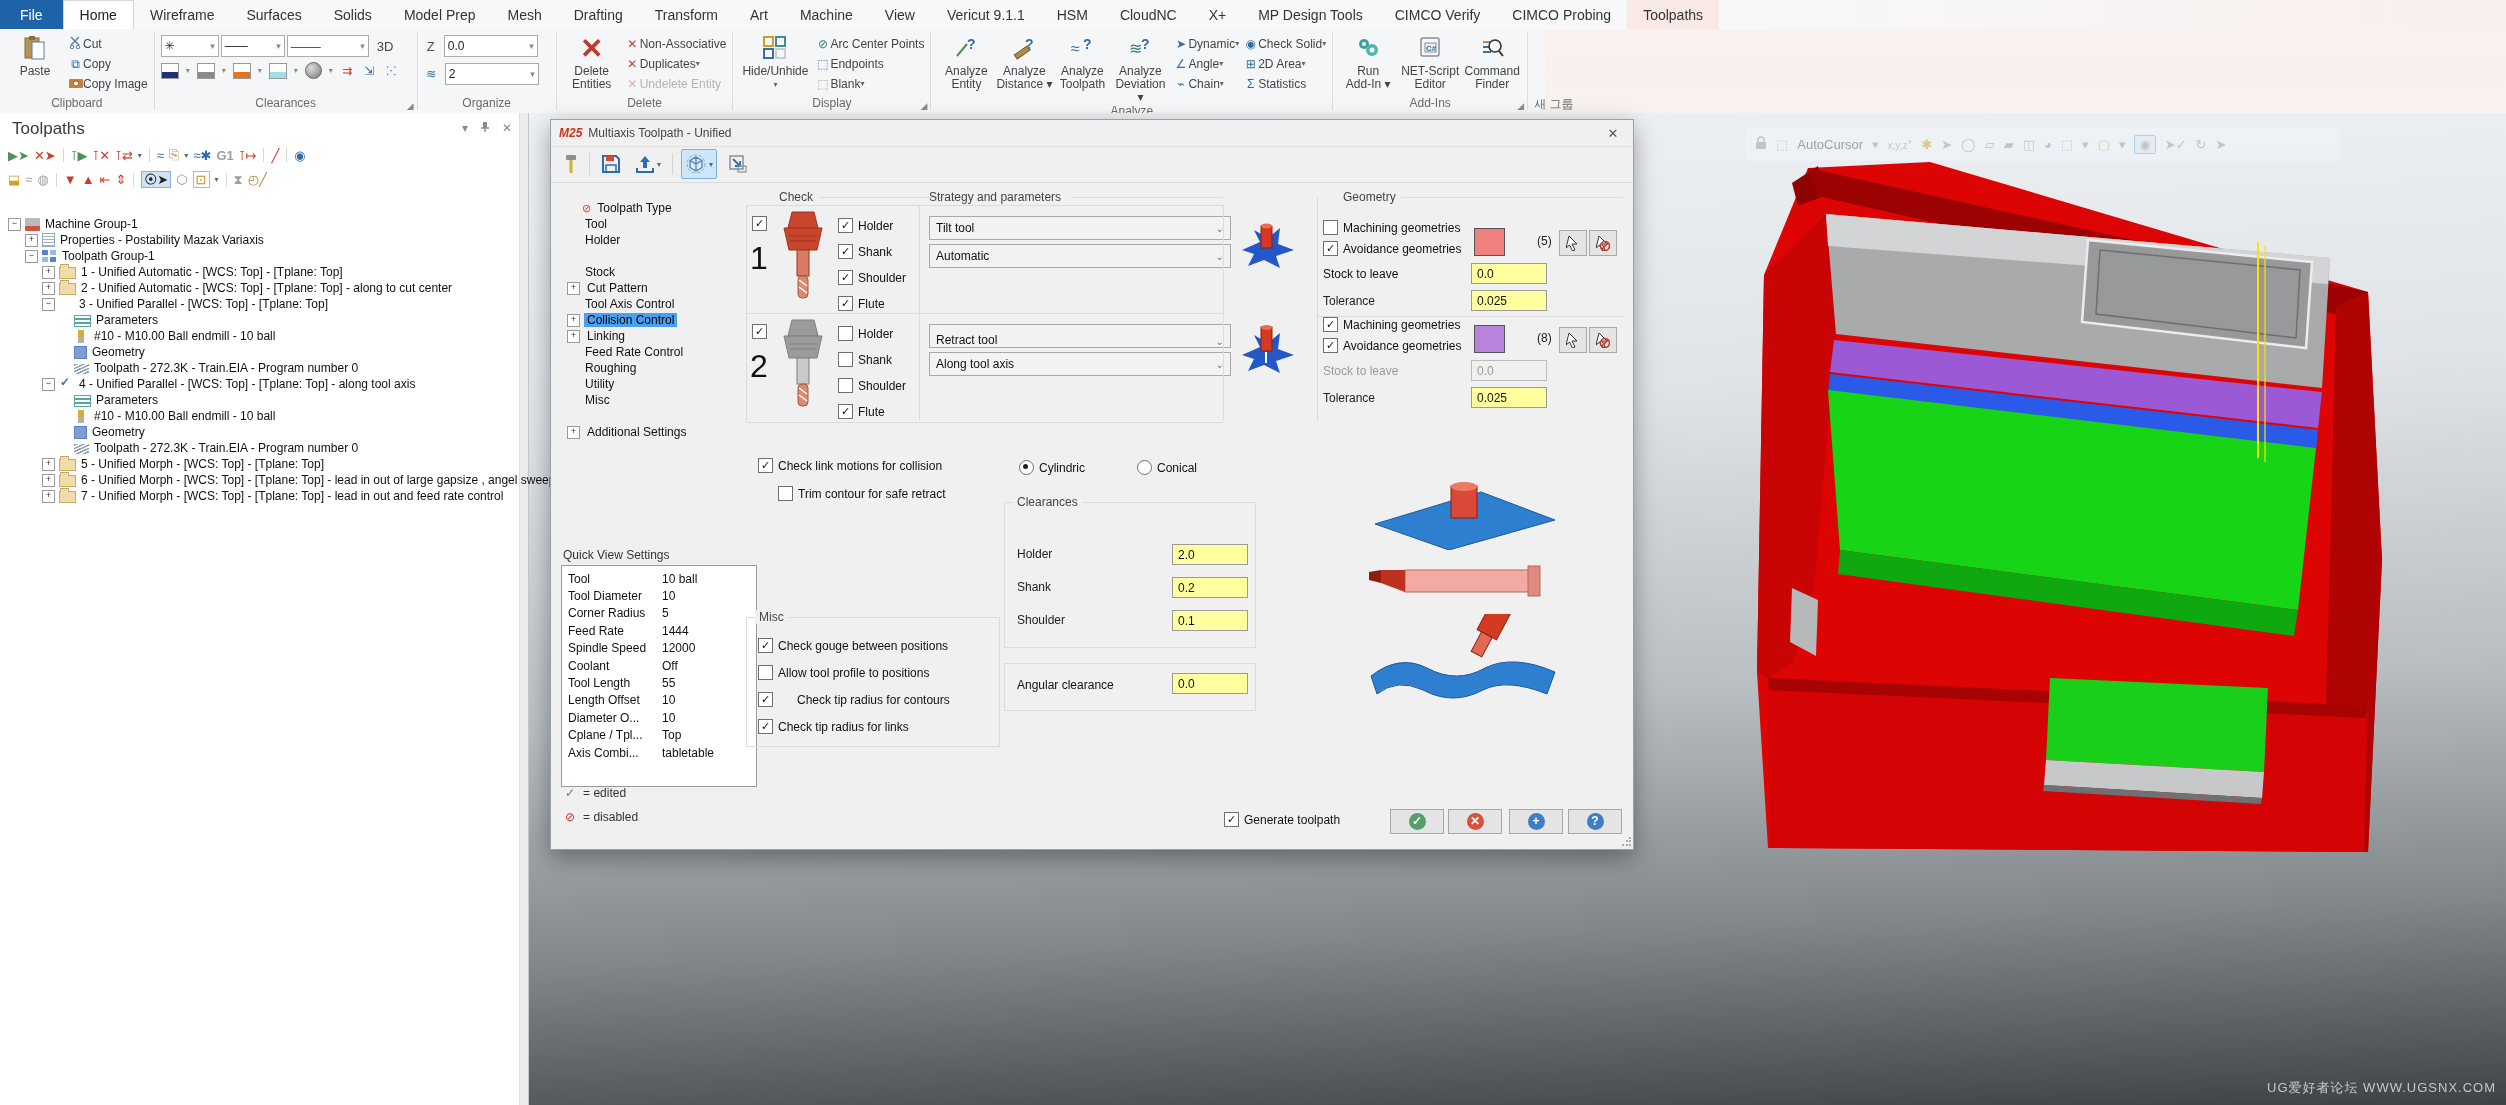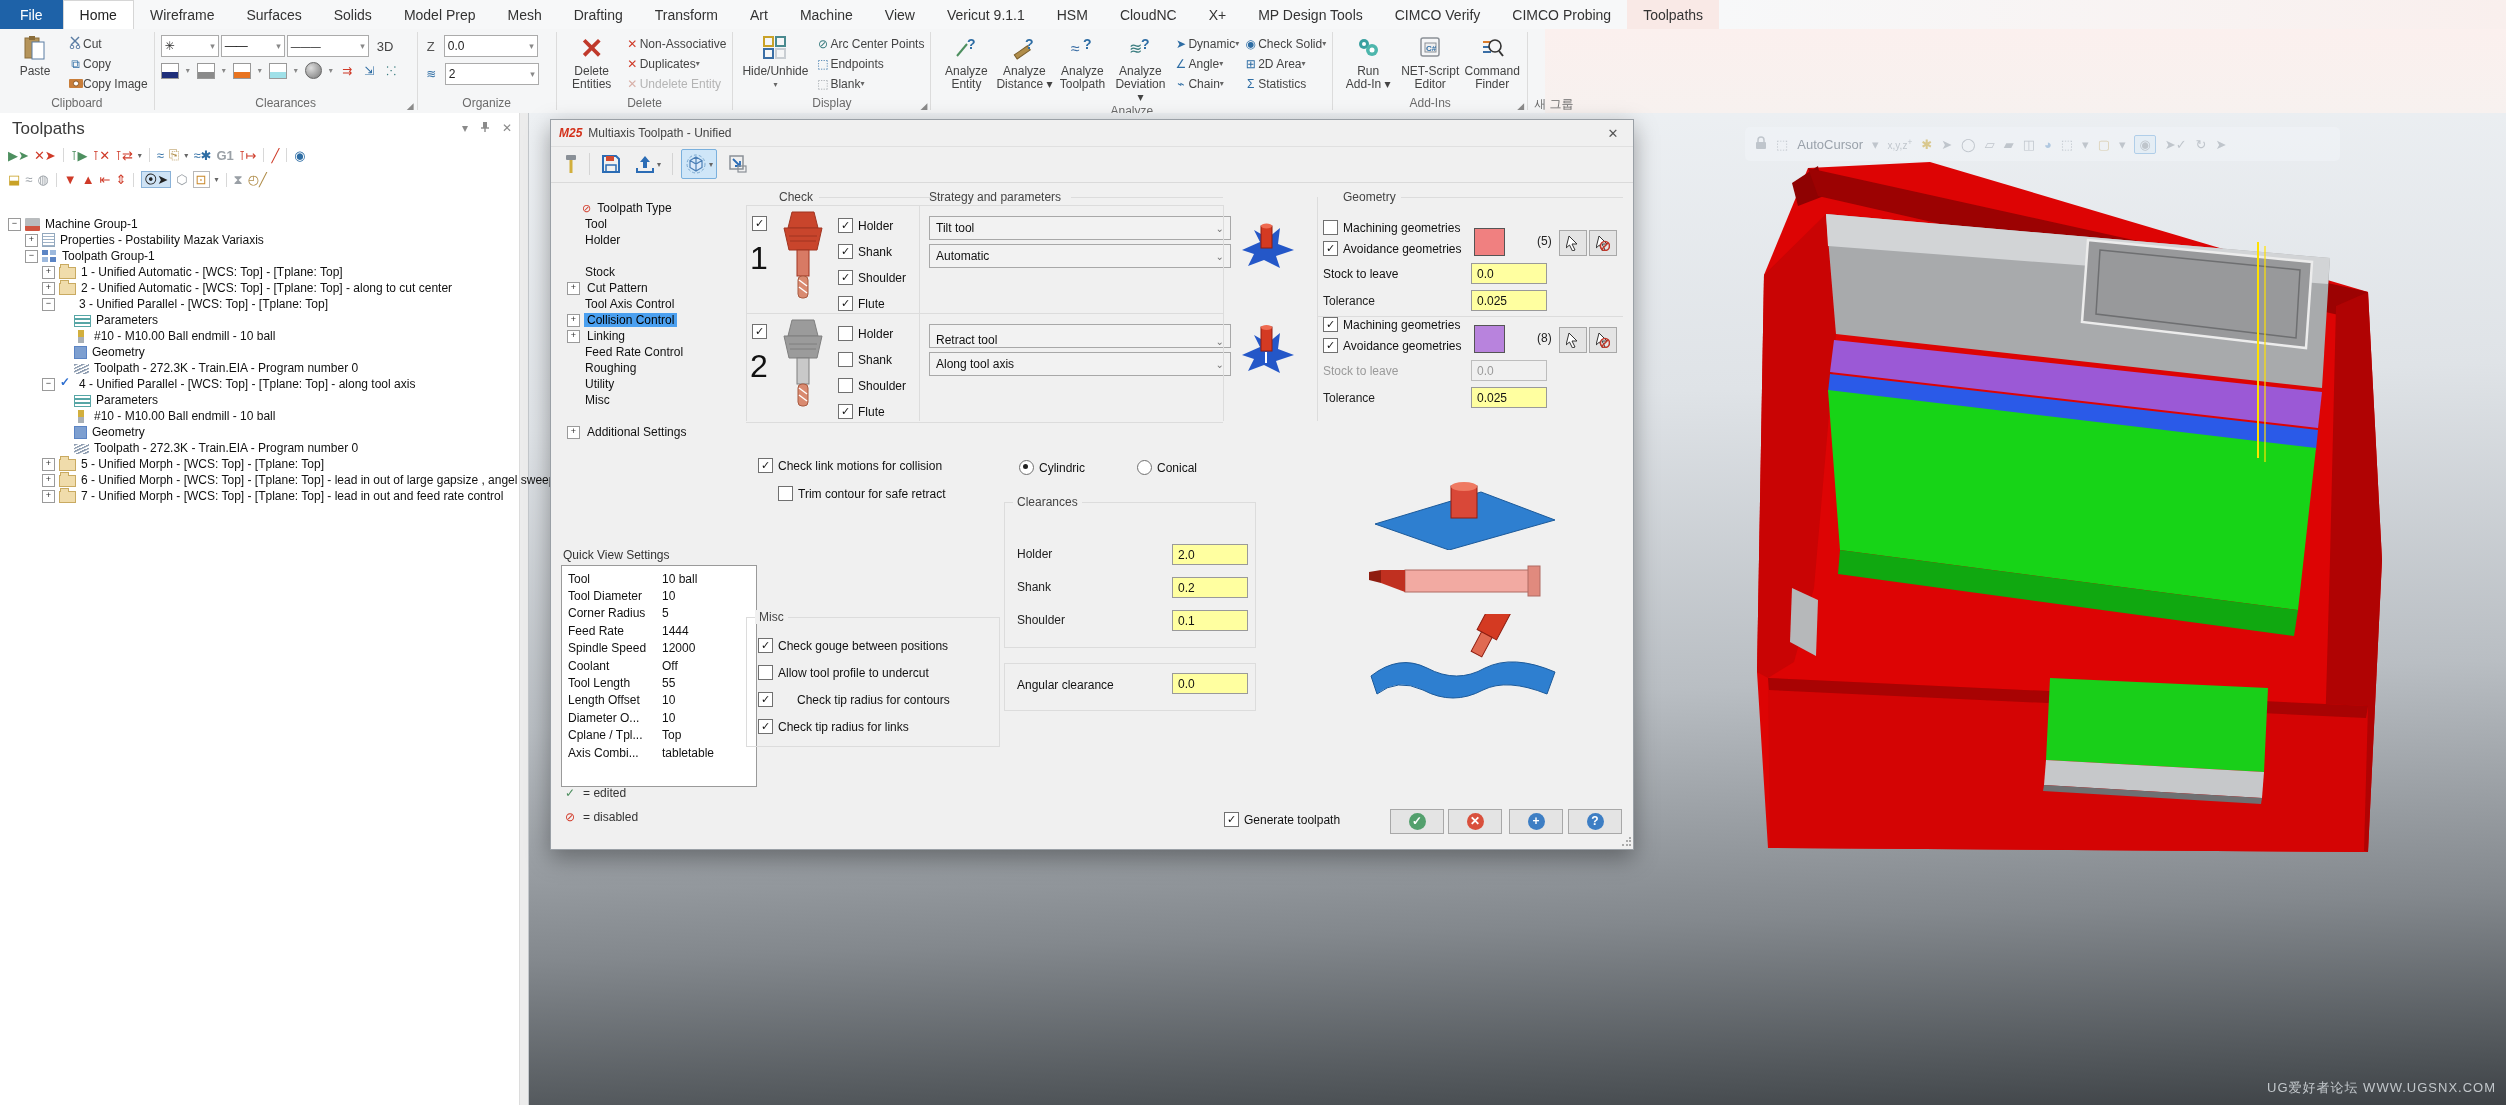--- a/index.html
+++ b/index.html
@@ -983,21 +983,21 @@
     <div class="gbox" style="left:195px;top:497px;width:252px;height:128px">
       <span class="cap">Misc</span>
     </div>
     <div id="misc-items">
         <div class="ckitem" style="left: 207px; top: 518px;">
           <span class="cb on"></span>
           <span>Check gouge between positions</span>
         </div>
         <div class="ckitem" style="left: 207px; top: 545px;">
           <span class="cb"></span>
-          <span>Allow tool profile to undercut</span>
+          <span>Allow tool profile to positions</span>
         </div>
         <div class="ckitem" style="left: 207px; top: 572px; gap: 24px;">
           <span class="cb on"></span>
           <span>Check tip radius for contours</span>
         </div>
         <div class="ckitem" style="left: 207px; top: 599px;">
           <span class="cb on"></span>
           <span>Check tip radius for links</span>
         </div>
       </div>

